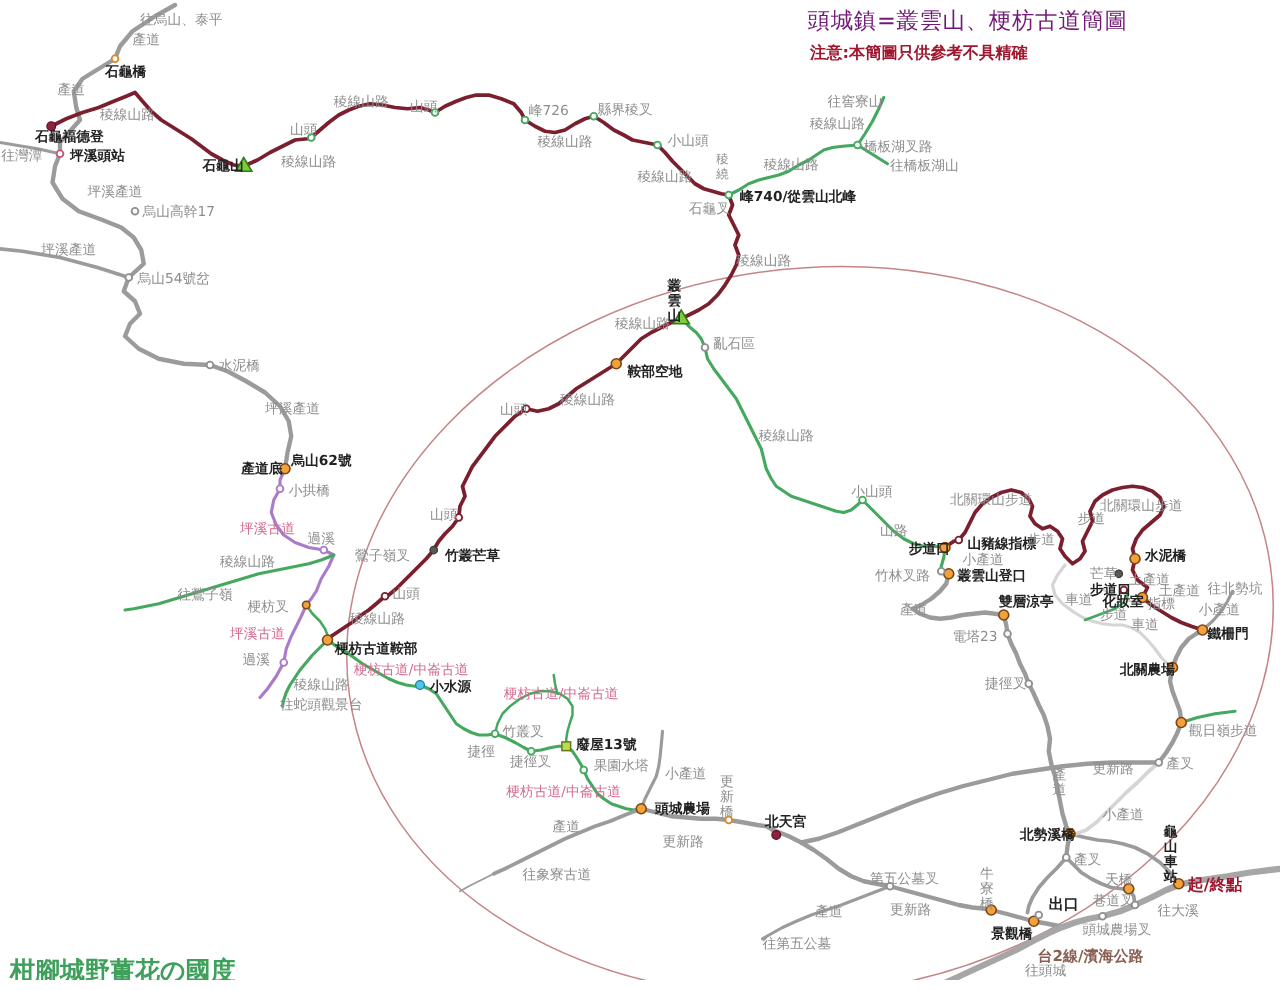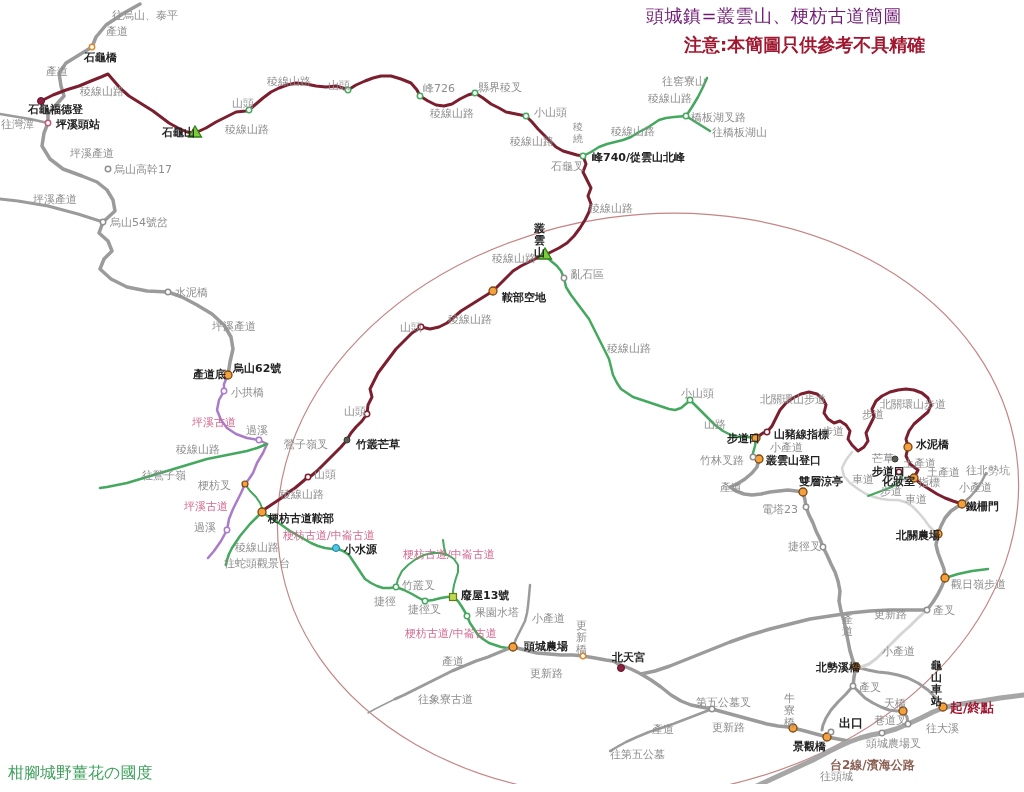--- a/index.html
+++ b/index.html
@@ -1,22 +1,22 @@
 <!DOCTYPE html>
 <html><head>
 <meta charset="utf-8">
 <style>
   html,body{margin:0;padding:0;background:#ffffff;}
   .canvas{position:relative;width:1024px;height:784px;background:#ffffff;overflow:hidden;
           font-family:"DejaVu Sans","Liberation Sans",sans-serif;}
   .map-svg{position:absolute;left:0;top:0;}
   .hdr-title{position:absolute;left:646px;top:4px;font-size:18px;color:#701a75;
              font-weight:500;letter-spacing:0.5px;white-space:nowrap;}
-  .hdr-note{position:absolute;left:648px;top:33px;font-size:18px;font-weight:700;color:#a01830;white-space:nowrap;margin-left:36px;}
-  .watermark{position:absolute;left:8px;top:763px;font-size:16px;font-weight:400;color:#3fa05c;white-space:nowrap;}
+  .hdr-note{position:absolute;left:648px;top:33px;font-size:13px;font-weight:700;color:#a01830;white-space:nowrap;}
+  .watermark{position:absolute;left:8px;top:763px;font-size:20px;font-weight:700;color:#3fa05c;white-space:nowrap;}
 </style>
 </head>
 <body>
 
 <div class="canvas">
   <svg class="map-svg" id="mapSvg" width="1024" height="792" viewBox="0 0 1024 792">
       <ellipse cx="648" cy="505" rx="372" ry="290" fill="none" stroke="#c58585" stroke-width="1.2" transform="rotate(-8 648 505)"></ellipse>
       <polyline points="140,4 124,13 106,25 96,37 92,47 79,55 66,63 59,73 61,86 64,96 55,106 48,114 48,123 44,133 42,146 50,159 63,169 82,176 97,182 107,190 113,200 115,211 103,222 99,233 108,241 112,251 104,259 100,269 111,279 127,287 147,291 168,292 182,297 197,305 212,314 224,325 231,337 233,349 230,362 228,375" fill="none" stroke="#9b9b9b" stroke-width="3.5" stroke-linecap="round" stroke-linejoin="round"></polyline>
       <polyline points="48,123 30,119 12,116 0,114" fill="none" stroke="#9b9b9b" stroke-width="2.5" stroke-linecap="round" stroke-linejoin="round"></polyline>
       <polyline points="103,222 78,214 48,206 18,201 0,199" fill="none" stroke="#9b9b9b" stroke-width="3" stroke-linecap="round" stroke-linejoin="round"></polyline>

